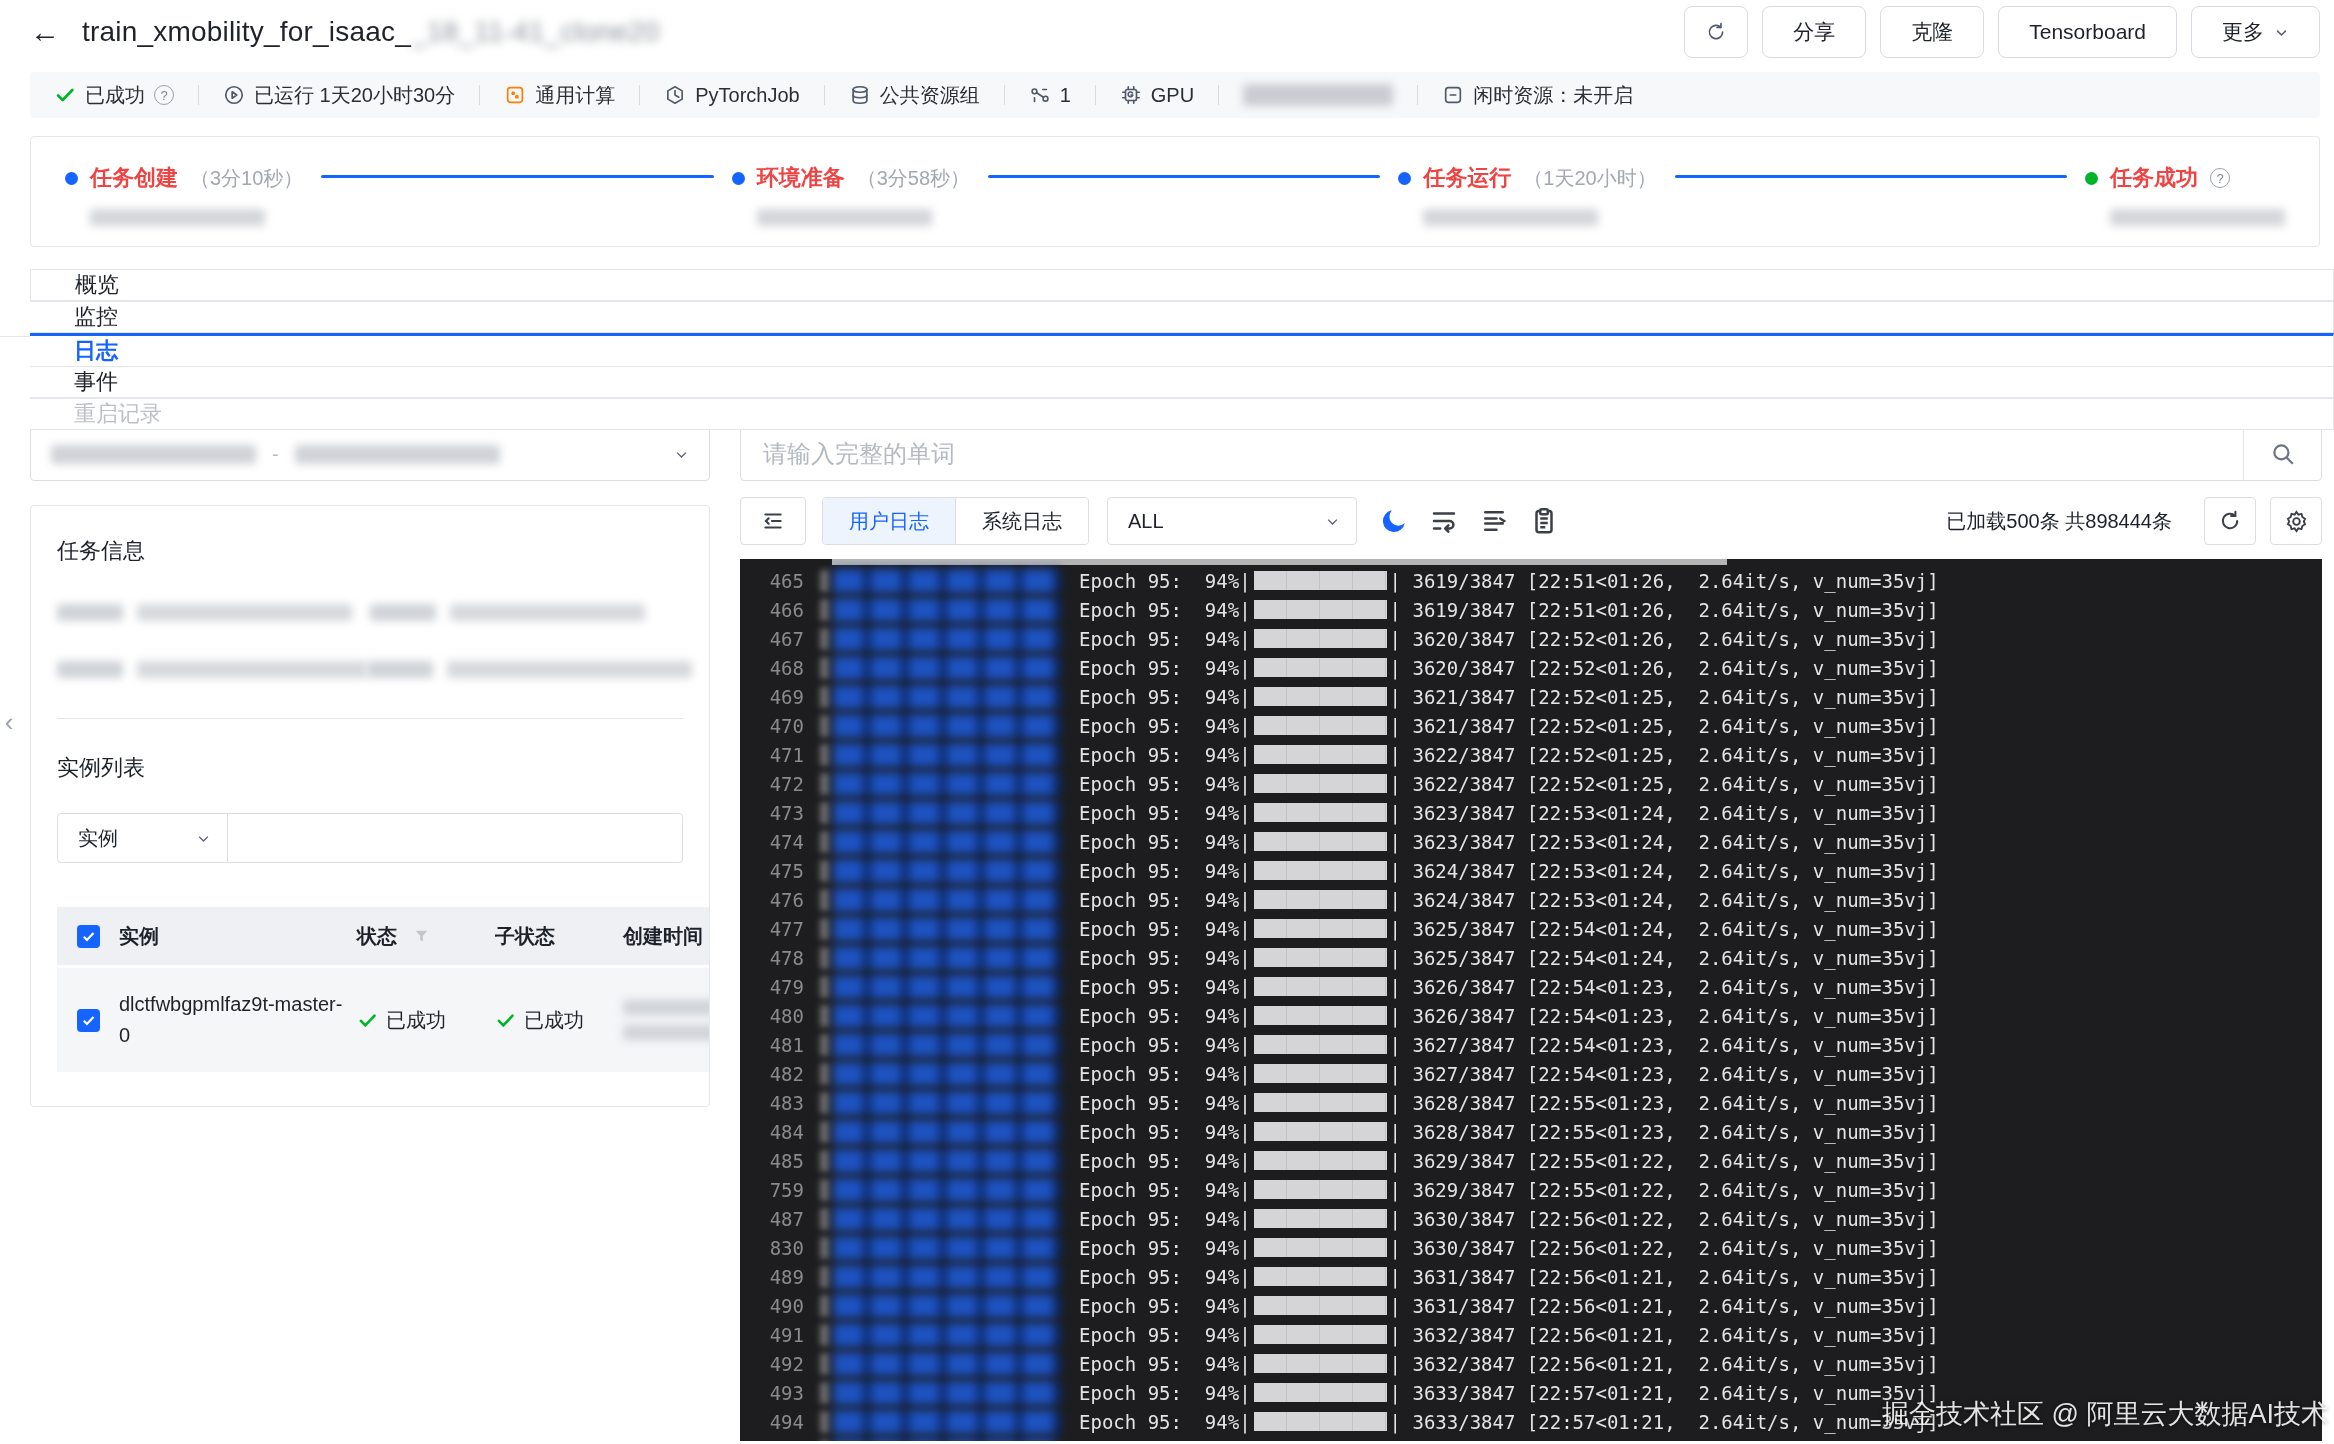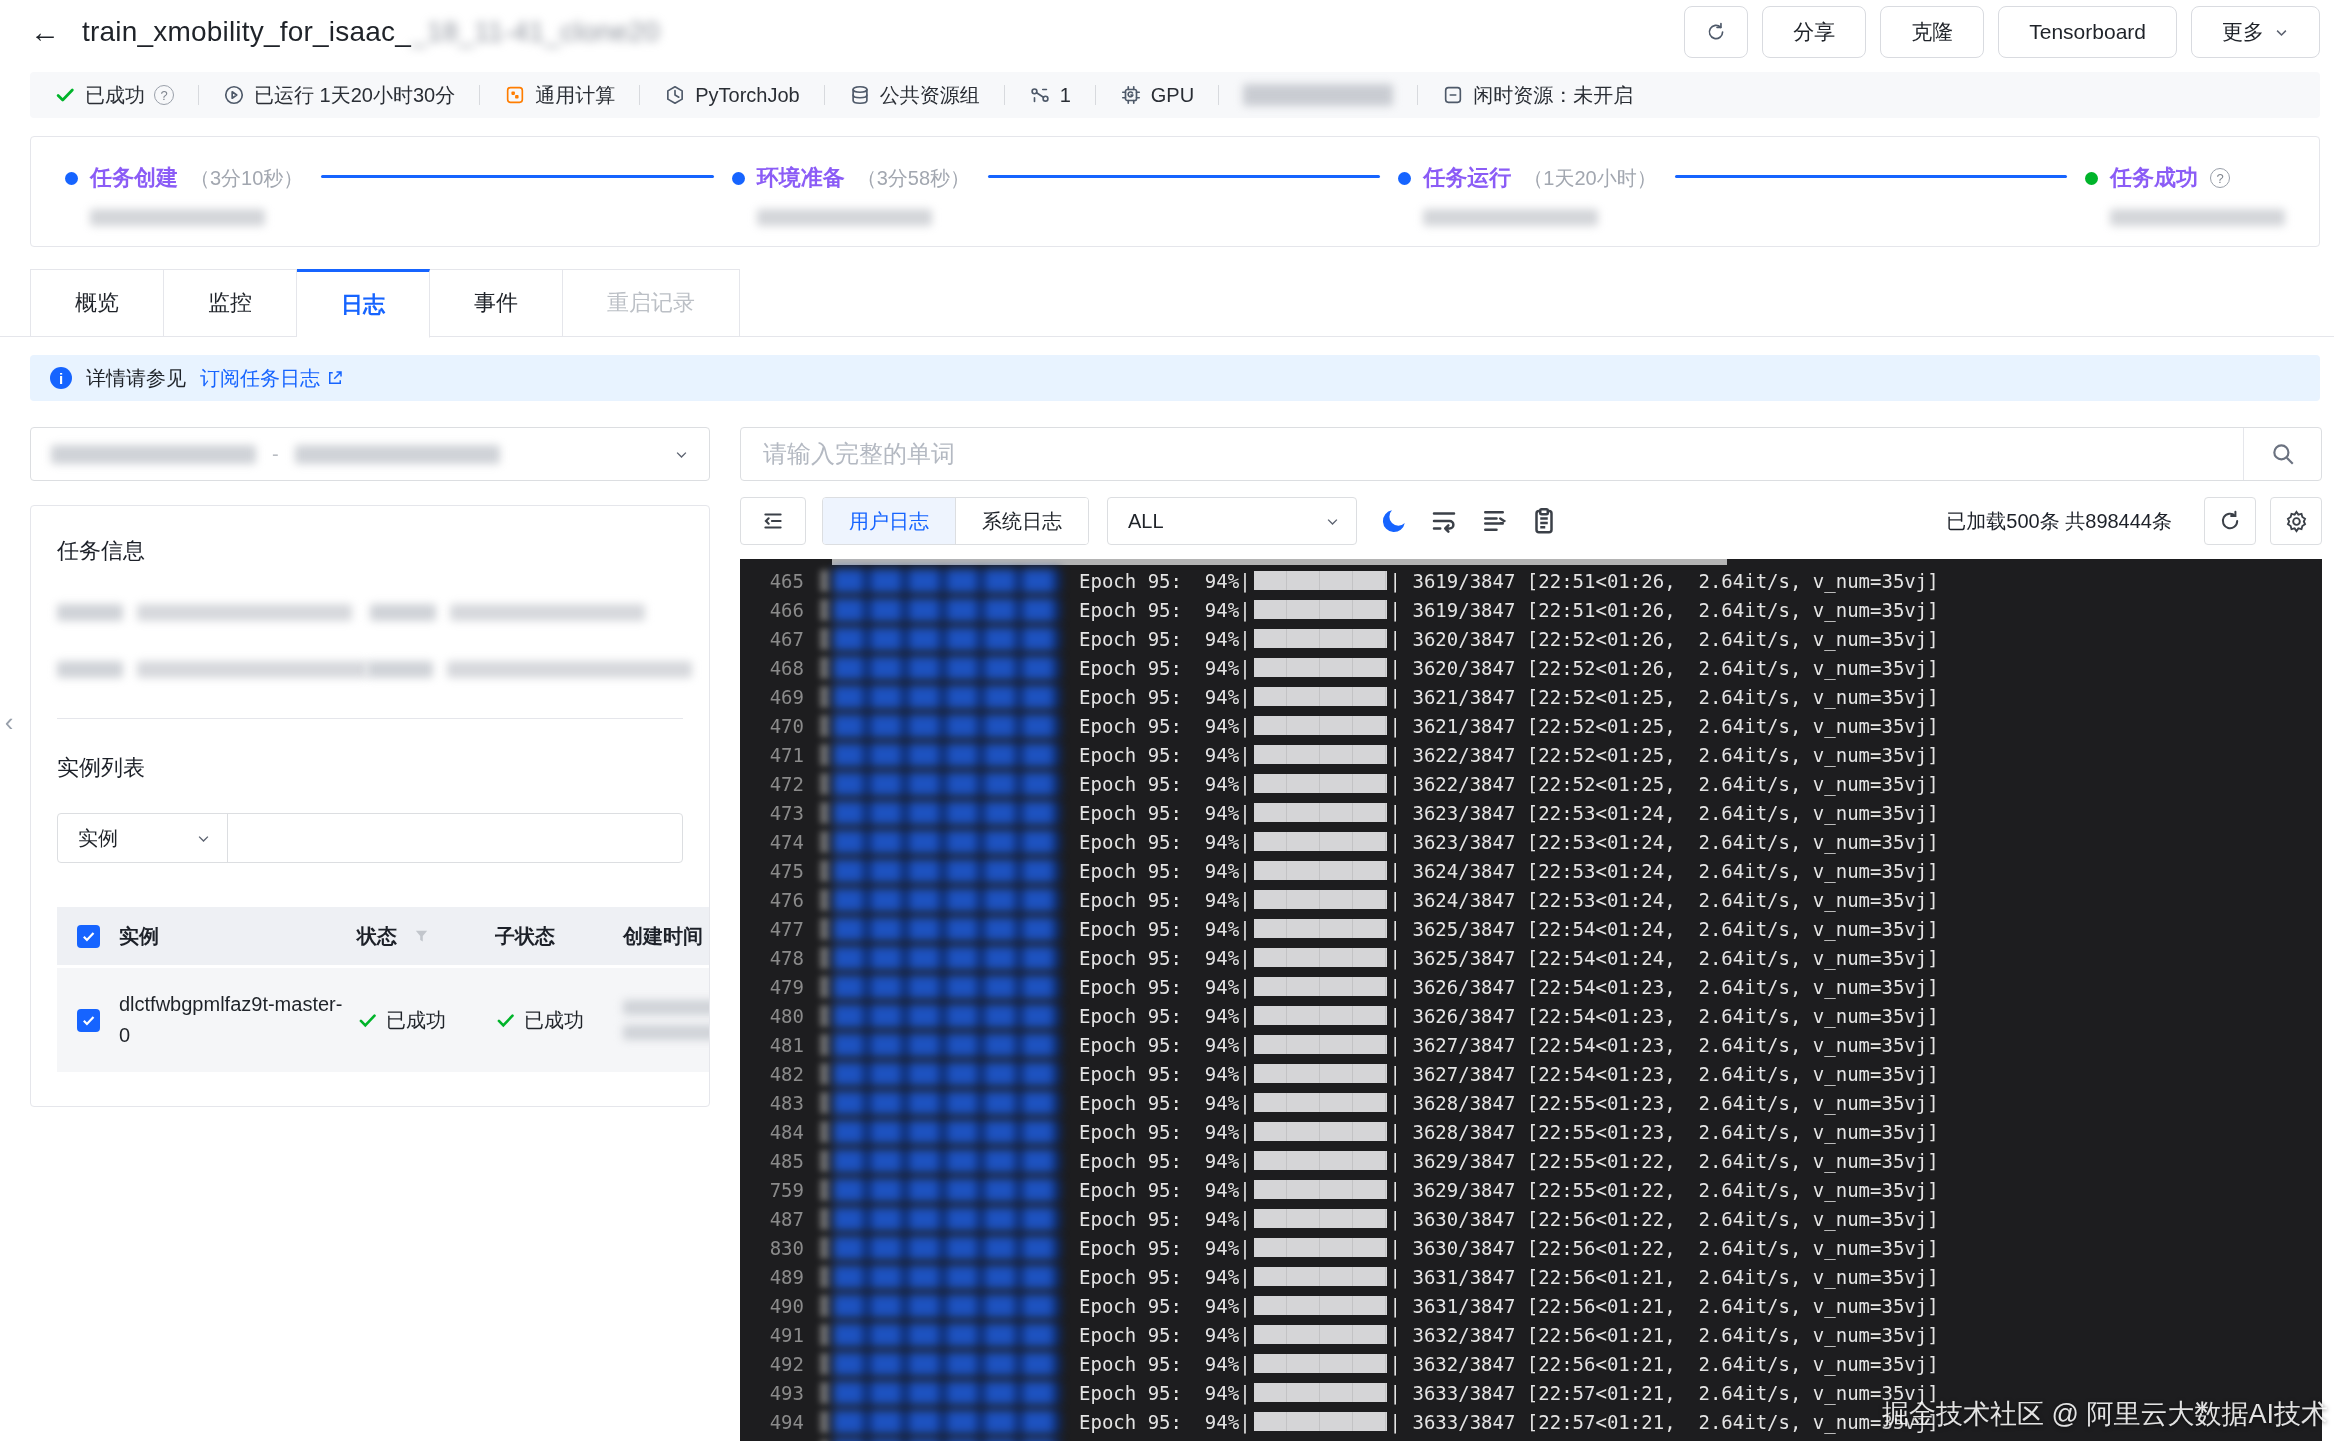--- a/index.html
+++ b/index.html
@@ -32,27 +32,27 @@
          font-size:13px;display:inline-flex;align-items:center;justify-content:center;flex:none;}
   .blur-block{background:#c9ccd2;border-radius:3px;filter:blur(4px);}
 
   
   .tl-card{margin:18px 14px 0 30px;border:1px solid #e5e6eb;border-radius:4px;padding:26px 34px 20px 34px;}
   .tl-row{display:flex;align-items:flex-start;}
   .stage{flex:none;}
   .stage-top{display:flex;align-items:center;gap:12px;}
   .dot{width:13px;height:13px;border-radius:50%;background:#1664ff;flex:none;}
   .dot.green{background:#00b42a;}
-  .st-label{font-size:22px;font-weight:700;color:#8b5cf6;text-align:right;}
+  .st-label{font-size:22px;font-weight:700;color:#ef4444;text-align:right;}
   .st-dur{font-size:20px;color:#a2a7b0;}
   .st-time{margin:16px 0 0 25px;width:175px;height:17px;background:#d3d5d9;border-radius:3px;filter:blur(4px);}
   .conn{flex:1;height:3px;background:#1664ff;border-radius:2px;margin:12px 18px 0 18px;}
 
   
-  .tabstrip{position:relative;margin-top:22px;padding-left:30px;display:flex;height:68px;}
+  .tabstrip{position:relative;margin-top:22px;padding-left:30px;display:flex;height:68px;flex-direction:column;}
   .tabstrip::after{content:"";position:absolute;left:0;right:0;bottom:0;height:1px;background:#e5e6eb;}
   .tab{position:relative;z-index:1;border:1px solid #e5e6eb;border-left:none;background:#fff;
        font-size:22px;display:flex;align-items:center;padding:0 44px;cursor:pointer;color:#1f2329;}
   .tab:first-child{border-left:1px solid #e5e6eb;}
   .tab.active{color:#1664ff;font-weight:600;border-top:3px solid #1664ff;border-bottom:1px solid #fff;margin-bottom:-1px;}
   .tab.disabled{color:#bcc0c6;cursor:default;}
 
   
   .banner{margin:18px 14px 0 30px;height:46px;background:#e8f3ff;border-radius:4px;
           display:flex;align-items:center;padding:0 20px;font-size:20px;gap:14px;}

